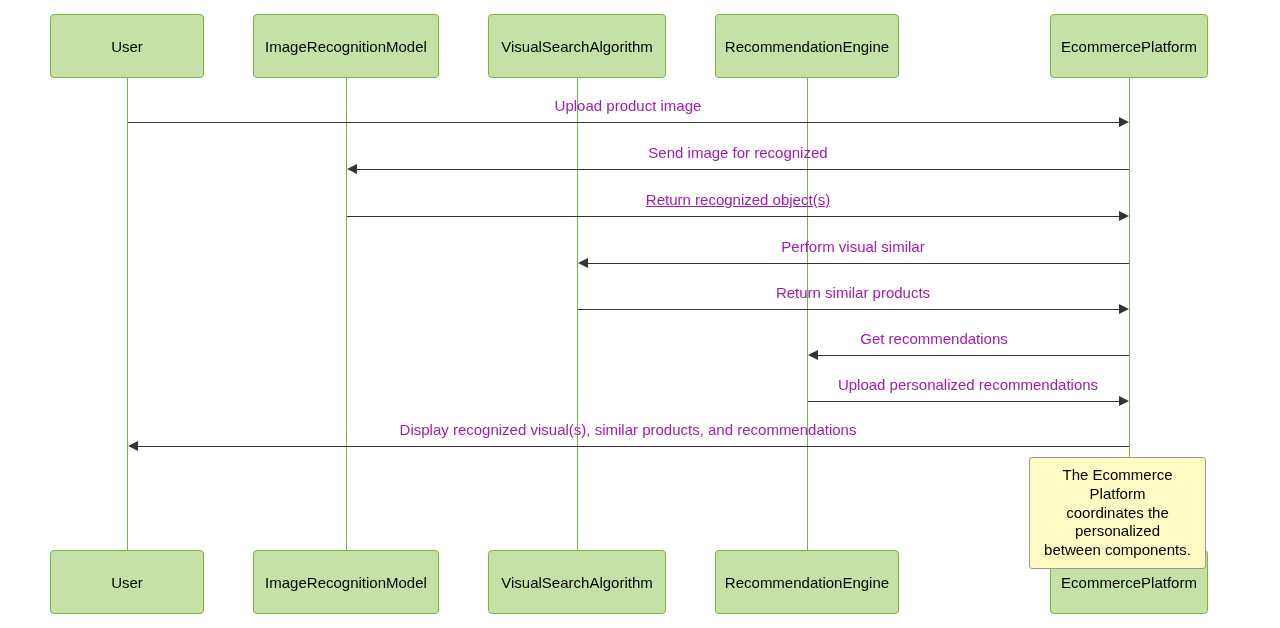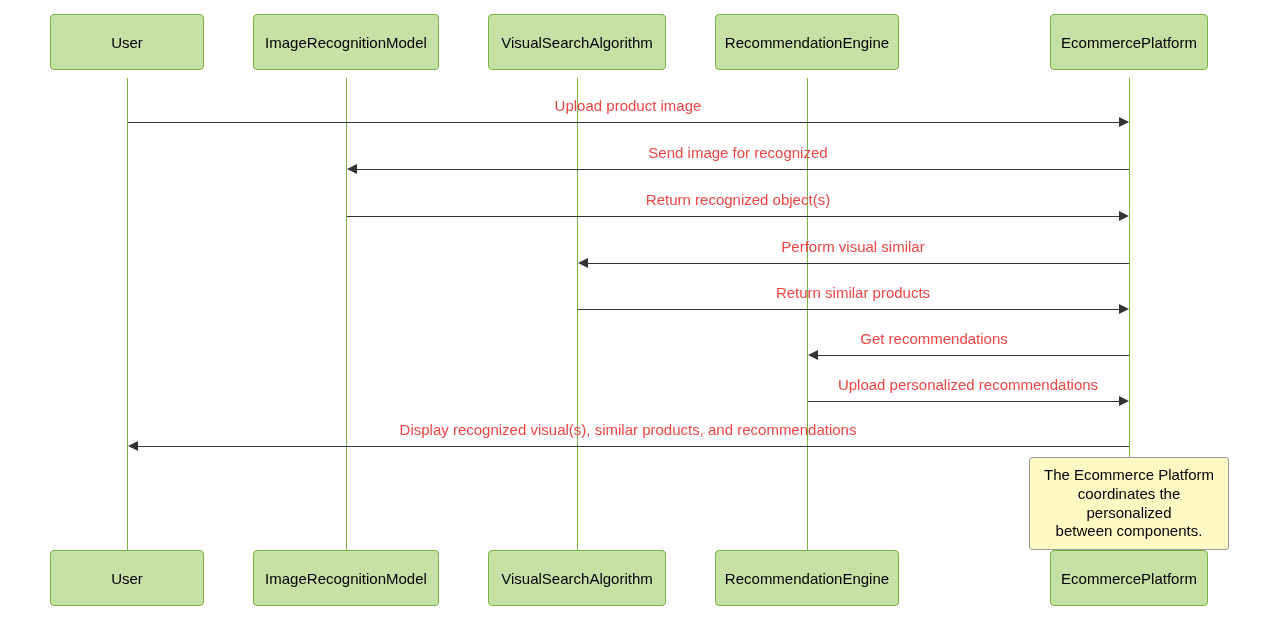--- a/index.html
+++ b/index.html
@@ -18,21 +18,21 @@
     border: 1.5px solid #7cb342;
     border-radius: 4px;
     font-size: 15px;
     display: flex;
     align-items: center;
     justify-content: center;
     padding: 0 6px;
     box-sizing: border-box;
     color: #000;
     font-weight: 400;
-    height: 56px;
+    height: 64px;
   }
   .lifeline {
     position: absolute;
     width: 0;
     border-left: 1.5px solid #7cb342;
     top: 78px;
     height: 472px;
   }
   .arrow-line {
     position: absolute;
@@ -49,21 +49,21 @@
   .arrow-head-l {
     position: absolute;
     width: 0; height: 0;
     border-top: 5px solid transparent;
     border-bottom: 5px solid transparent;
     border-right: 10px solid #333;
   }
   .msg-label {
     position: absolute;
     font-size: 15px;
-    color: #ef4444;
+    color: #a21caf;
     text-align: center;
     transform: translateX(-50%);
     white-space: nowrap;
   }
   .note-box {
     position: absolute;
     background: #fff9c4;
     border: 1.2px solid #999;
     border-radius: 3px;
     font-size: 15px;
@@ -115,21 +115,21 @@
 </div>
 
 <div class="msg-label" style="left:628px; top:97px;">Upload product image</div>
 <div class="arrow-line" style="left:128px; top:122px; width:991px;"></div>
 <div class="arrow-head-r" style="left:1119px; top:117px;"></div>
 
 <div class="msg-label" style="left:738px; top:144px;">Send image for recognized</div>
 <div class="arrow-line" style="left:356px; top:169px; width:773px;"></div>
 <div class="arrow-head-l" style="left:347px; top:164px;"></div>
 
-<div class="msg-label" style="left:738px; top:191px;">Return recognized object(s)</div>
+<div class="msg-label" style="left:738px; top:191px;text-decoration:underline;">Return recognized object(s)</div>
 <div class="arrow-line" style="left:347px; top:216px; width:772px;"></div>
 <div class="arrow-head-r" style="left:1119px; top:211px;"></div>
 
 <div class="msg-label" style="left:853px; top:238px;">Perform visual similar</div>
 <div class="arrow-line" style="left:587px; top:263px; width:542px;"></div>
 <div class="arrow-head-l" style="left:578px; top:258px;"></div>
 
 <div class="msg-label" style="left:853px; top:284px;">Return similar products</div>
 <div class="arrow-line" style="left:578px; top:309px; width:541px;"></div>
 <div class="arrow-head-r" style="left:1119px; top:304px;"></div>
@@ -139,17 +139,17 @@
 <div class="arrow-head-l" style="left:808px; top:350px;"></div>
 
 <div class="msg-label" style="left:968px; top:376px;">Upload personalized recommendations</div>
 <div class="arrow-line" style="left:808px; top:401px; width:311px;"></div>
 <div class="arrow-head-r" style="left:1119px; top:396px;"></div>
 
 <div class="msg-label" style="left:628px; top:421px;">Display recognized visual(s), similar products, and recommendations</div>
 <div class="arrow-line" style="left:137px; top:446px; width:992px;"></div>
 <div class="arrow-head-l" style="left:128px; top:441px;"></div>
 
-<div class="note-box" style="left:1029px; top:457px; width:200px;">
+<div class="note-box" style="left:1029px; top:457px; width:177px;">
   <span>The Ecommerce Platform</span><br>
   <span>coordinates the personalized</span><br>
   <span>between components.</span>
 </div>
 
 </body></html>

